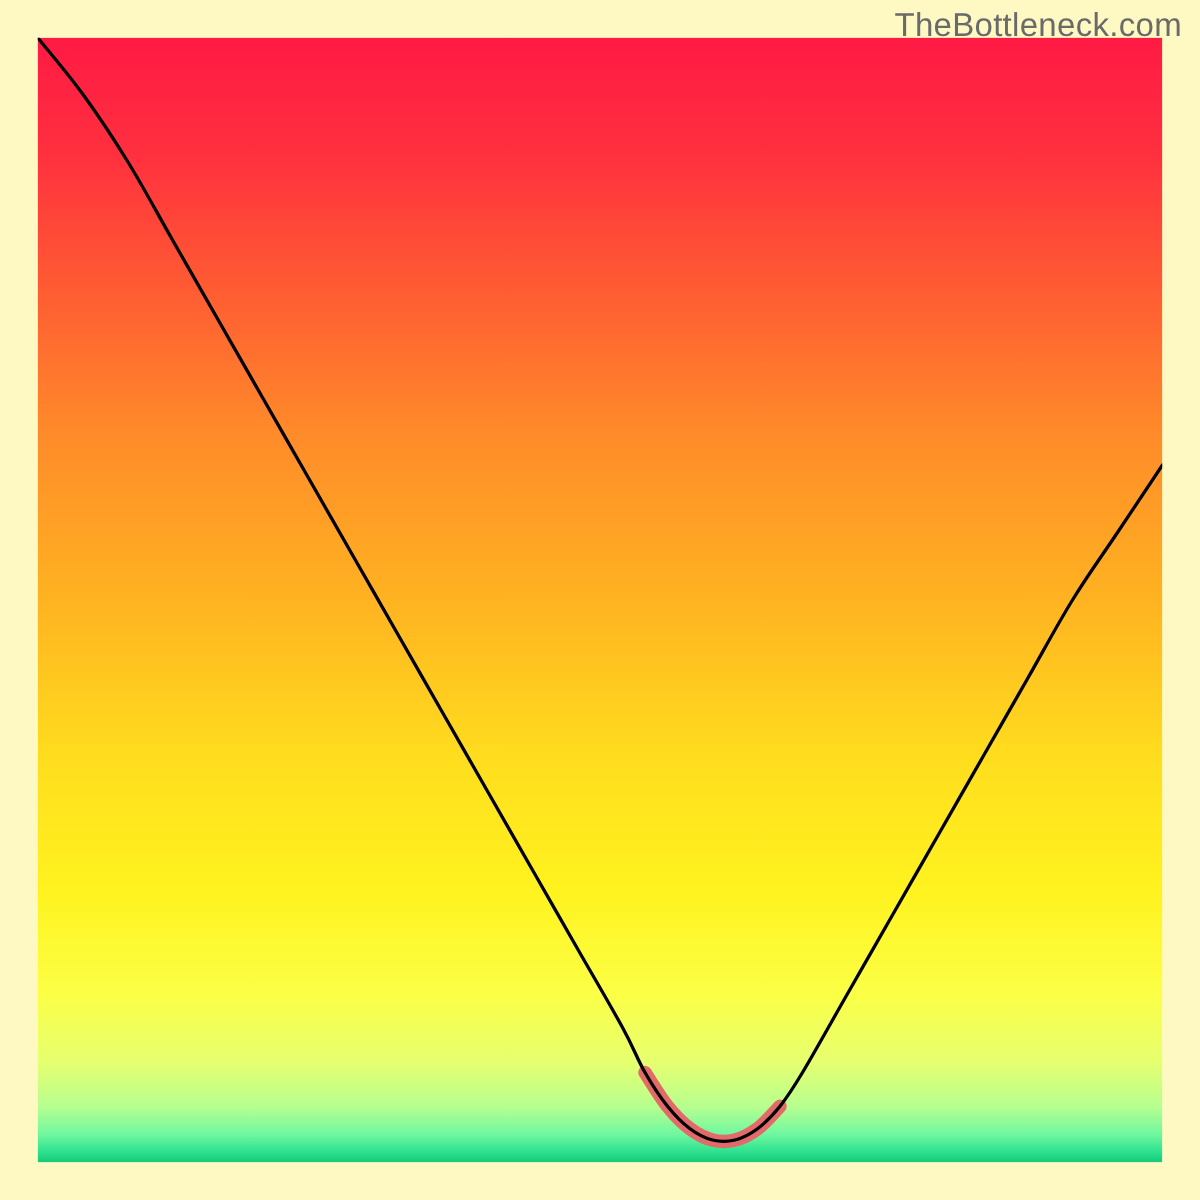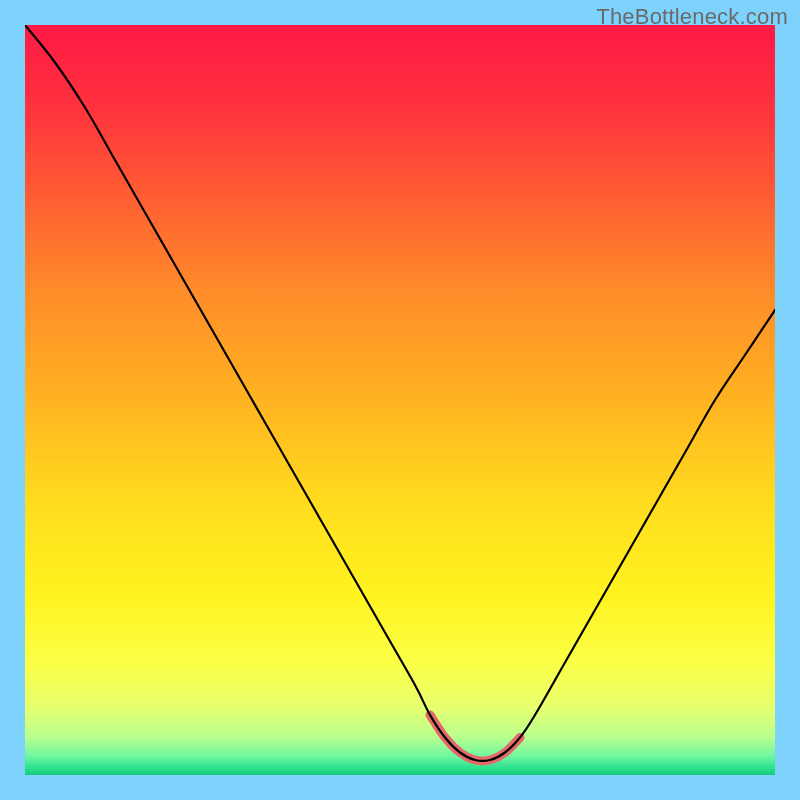--- a/index.html
+++ b/index.html
@@ -8,21 +8,21 @@
     width: 800px;
     height: 800px;
     background: #000;
     overflow: hidden;
     font-family: Arial, Helvetica, sans-serif;
   }
   .frame {
     position: relative;
     width: 800px;
     height: 800px;
-    background: #7dd3fc;
+    background: #fef9c3;
   }
   .watermark {
     position: absolute;
     top: 4px;
     right: 12px;
     color: #6a6a6a;
     font-size: 22px;
     font-weight: 500;
     letter-spacing: 0.2px;
     z-index: 10;

